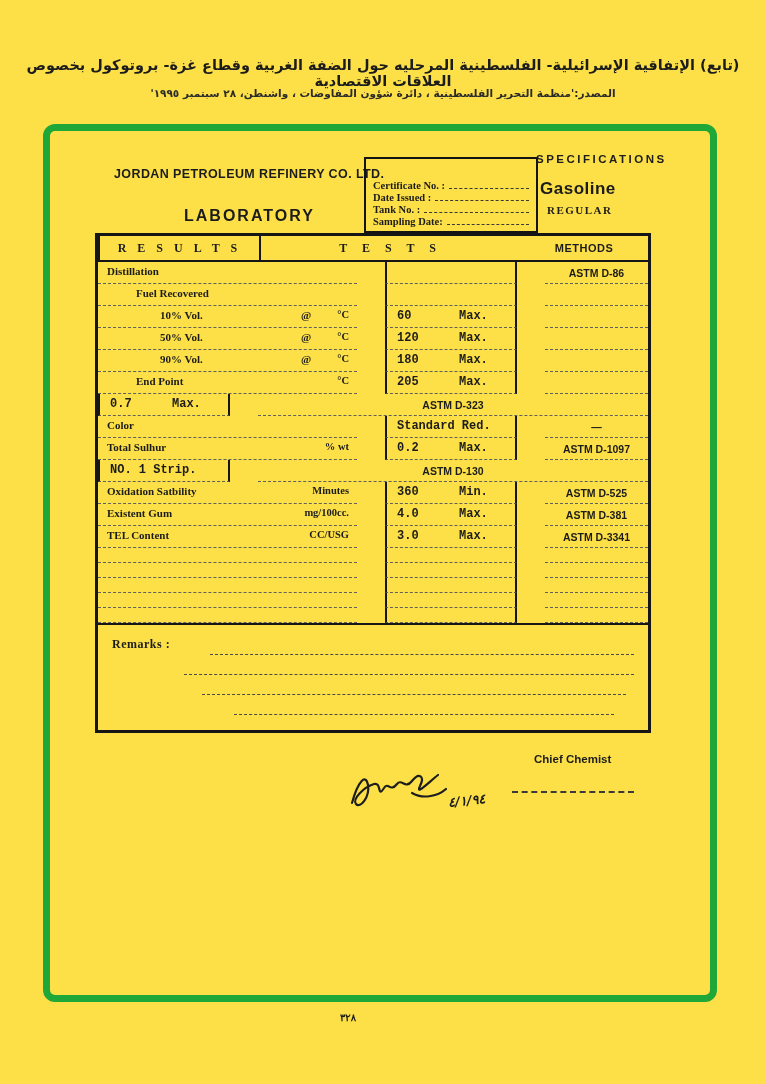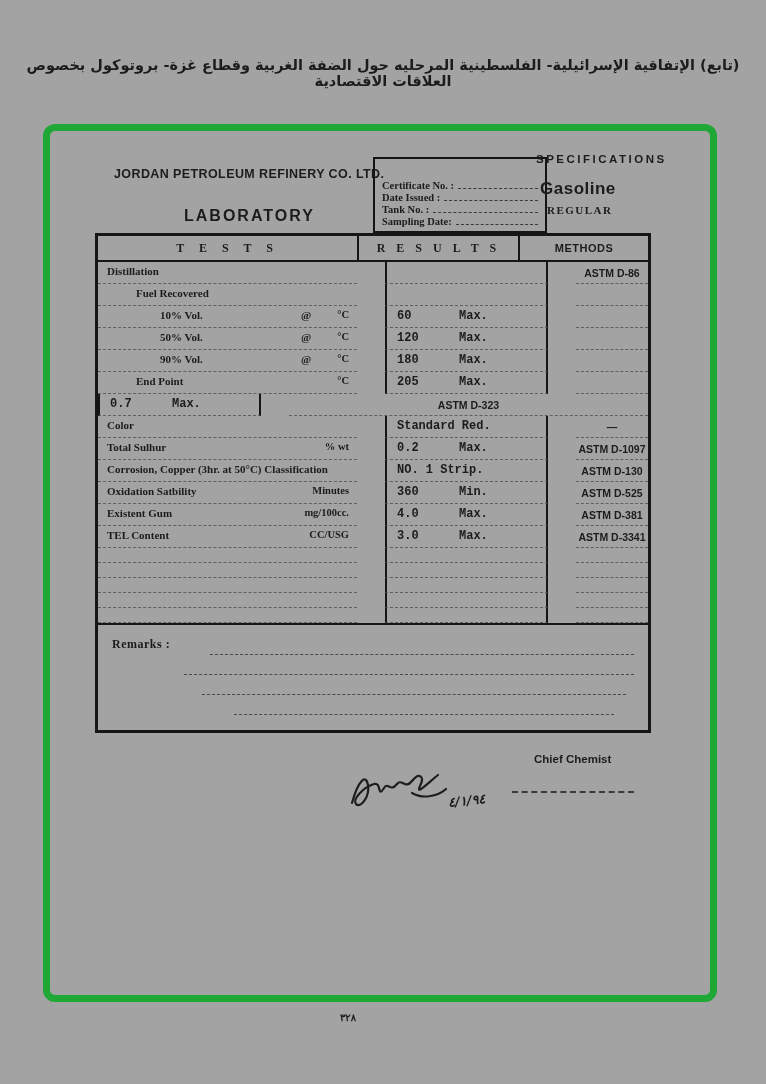--- a/index.html
+++ b/index.html
@@ -1,33 +1,33 @@
 <!DOCTYPE html>
 <html><head>
 <meta charset="utf-8">
 <style>
   * { box-sizing: border-box; margin: 0; padding: 0; }
   html,body { width: 766px; height: 1084px; }
   body { background:#ffffff; font-family:"Liberation Serif", serif; color:#1c1c1c; position:relative; }
-  .page { position:absolute; inset:0; background:#a3a3a3; overflow:hidden; }
+  .page { position:absolute; inset:0; background:#fde047; overflow:hidden; }
 
   .ar-title { position:absolute; top:57px; left:18px; right:18px; text-align:center;
     font-family:"DejaVu Sans", sans-serif; font-weight:bold; font-size:14.5px; direction:rtl; }
   .ar-source { position:absolute; top:87px; left:60px; right:60px; text-align:center;
     font-family:"DejaVu Sans", sans-serif; font-weight:bold; font-size:10.5px; direction:rtl; color:#2a2a2a; }
 
   .frame { position:absolute; left:43px; top:124px; width:674px; height:878px;
     border:7px solid #1fa837; border-radius:12px; background:transparent; }
 
   .company { position:absolute; left:64px; top:36px; font-family:"Liberation Sans", sans-serif;
     font-weight:bold; font-size:12.5px; letter-spacing:0.4px; }
   .lab { position:absolute; left:134px; top:76px; font-family:"Liberation Sans", sans-serif;
     font-weight:bold; font-size:16px; letter-spacing:2px; }
 
-  .certbox { position:absolute; left:323px; top:26px; width:174px; height:76px;
+  .certbox { position:absolute; left:314px; top:26px; width:174px; height:76px;
     border:2.5px solid #141414; padding:20px 7px 4px 7px; display:flex; flex-direction:column; justify-content:space-between; }
   .cfield { display:flex; align-items:flex-end; height:15px; font-weight:bold; font-size:10.5px; white-space:nowrap; }
   .cf-label { margin-right:4px; }
   .cf-leader { flex:1; border-bottom:1.5px dashed #3a3a3a; height:2px; margin-bottom:2px; }
 
   .spec-head { position:absolute; left:486px; top:22px; font-family:"Liberation Sans", sans-serif;
     font-weight:bold; font-size:11.5px; letter-spacing:2.5px; }
   .spec-prod { position:absolute; left:490px; top:48px; font-family:"Liberation Sans", sans-serif;
     font-weight:bold; font-size:17px; letter-spacing:0.5px; }
   .spec-grade { position:absolute; left:497px; top:73px; font-weight:bold; font-size:11px; letter-spacing:1.5px; }
@@ -37,21 +37,21 @@
   .thead { display:flex; height:26px; border-bottom:2.5px solid #161616; font-weight:bold; }
   .th { display:flex; align-items:center; justify-content:center; }
   .th1 { width:259px; font-size:12px; letter-spacing:6px; }
   .th2 { width:163px; font-size:12px; letter-spacing:4px; border-left:2px solid #161616; border-right:2px solid #161616; }
   .th3 { flex:1; font-size:11px; letter-spacing:0.5px; font-family:"Liberation Sans", sans-serif; font-weight:bold; }
 
   .trow { display:flex; height:22px;gap:28px; }
   .tempty .trow { height:15px; }
   .c { position:relative; border-bottom:1px dashed #606060; overflow:hidden; }
   .c1 { width:259px; }
-  .c2 { width:163px; border-left:2px solid #161616; border-right:2px solid #161616;
+  .c2 { width:132px; border-left:2px solid #161616; border-right:2px solid #161616;
         font-family:"Liberation Mono", monospace; font-size:12px; font-weight:bold; }
   .c3 { flex:1; display:flex; align-items:center; justify-content:center;
         font-family:"Liberation Sans", sans-serif; font-weight:bold; font-size:10.5px; white-space:nowrap; }
   .t-label { position:absolute; left:9px; top:3px; font-weight:bold; font-size:11px; white-space:nowrap; }
   .t-label.ind1 { left:38px; }
   .t-label.ind2 { left:62px; }
   .t-at { position:absolute; left:203px; top:3px; font-weight:bold; font-size:11px; }
   .t-unit { position:absolute; right:8px; top:3px; font-weight:bold; font-size:10.5px; text-align:right; white-space:nowrap; }
   .r-val { position:absolute; left:10px; top:3px; white-space:nowrap; }
   .r-lim { position:absolute; left:72px; top:3px; }
@@ -73,20 +73,21 @@
 
   .pageno { position:absolute; top:1012px; left:278px; width:140px; text-align:center;
     font-family:Liberation Serif, serif; font-weight:bold; font-size:10px; letter-spacing:3px; }
 </style>
 </head>
 <body>
 
 <div class="page">
 
   <div class="ar-title">(تابع) الإتفاقية الإسرائيلية- الفلسطينية المرحليه حول الضفة الغربية وقطاع غزة- بروتوكول بخصوص العلاقات الاقتصادية</div>
+  <div class="ar-source">المصدر:'منظمة التحرير الفلسطينية ، دائرة شؤون المفاوضات ، واشنطن، ٢٨ سبتمبر ١٩٩٥'</div>
 
   <div class="frame">
 
     <div class="company">JORDAN PETROLEUM REFINERY CO. LTD.</div>
     <div class="lab">LABORATORY</div>
 
     <div class="certbox">
         <div class="cfield">
           <span class="cf-label">Certificate No. :</span>
           <span class="cf-leader"></span>
@@ -104,22 +105,22 @@
           <span class="cf-leader"></span>
         </div>
       </div>
 
     <div class="spec-head">SPECIFICATIONS</div>
     <div class="spec-prod">Gasoline</div>
     <div class="spec-grade">REGULAR</div>
 
     <div class="table">
       <div class="thead">
+        <div class="th th2">R E S U L T S</div>
         <div class="th th1">T E S T S</div>
-        <div class="th th2">R E S U L T S</div>
         <div class="th th3">METHODS</div>
       </div>
       <div class="tbody">
           <div class="trow">
             <div class="c c1">
               <span class="t-label ind0">Distillation</span>
             </div>
             <div class="c c2"></div>
             <div class="c c3">ASTM D-86</div>
           </div>
@@ -198,23 +199,20 @@
               <span class="t-label ind0">Total Sulhur</span>
               <span class="t-unit">% wt</span>
             </div>
             <div class="c c2">
               <span class="r-val">0.2</span>
               <span class="r-lim">Max.</span>
             </div>
             <div class="c c3">ASTM D-1097</div>
           </div>
           <div class="trow">
-            <div class="c c1">
-              <span class="t-label ind0">Corrosion, Copper (3hr. at 50°C) Classification</span>
-            </div>
             <div class="c c2">
               <span class="r-val">NO. 1 Strip.</span>
             </div>
             <div class="c c3">ASTM D-130</div>
           </div>
           <div class="trow">
             <div class="c c1">
               <span class="t-label ind0">Oxidation Satbility</span>
               <span class="t-unit">Minutes</span>
             </div>

